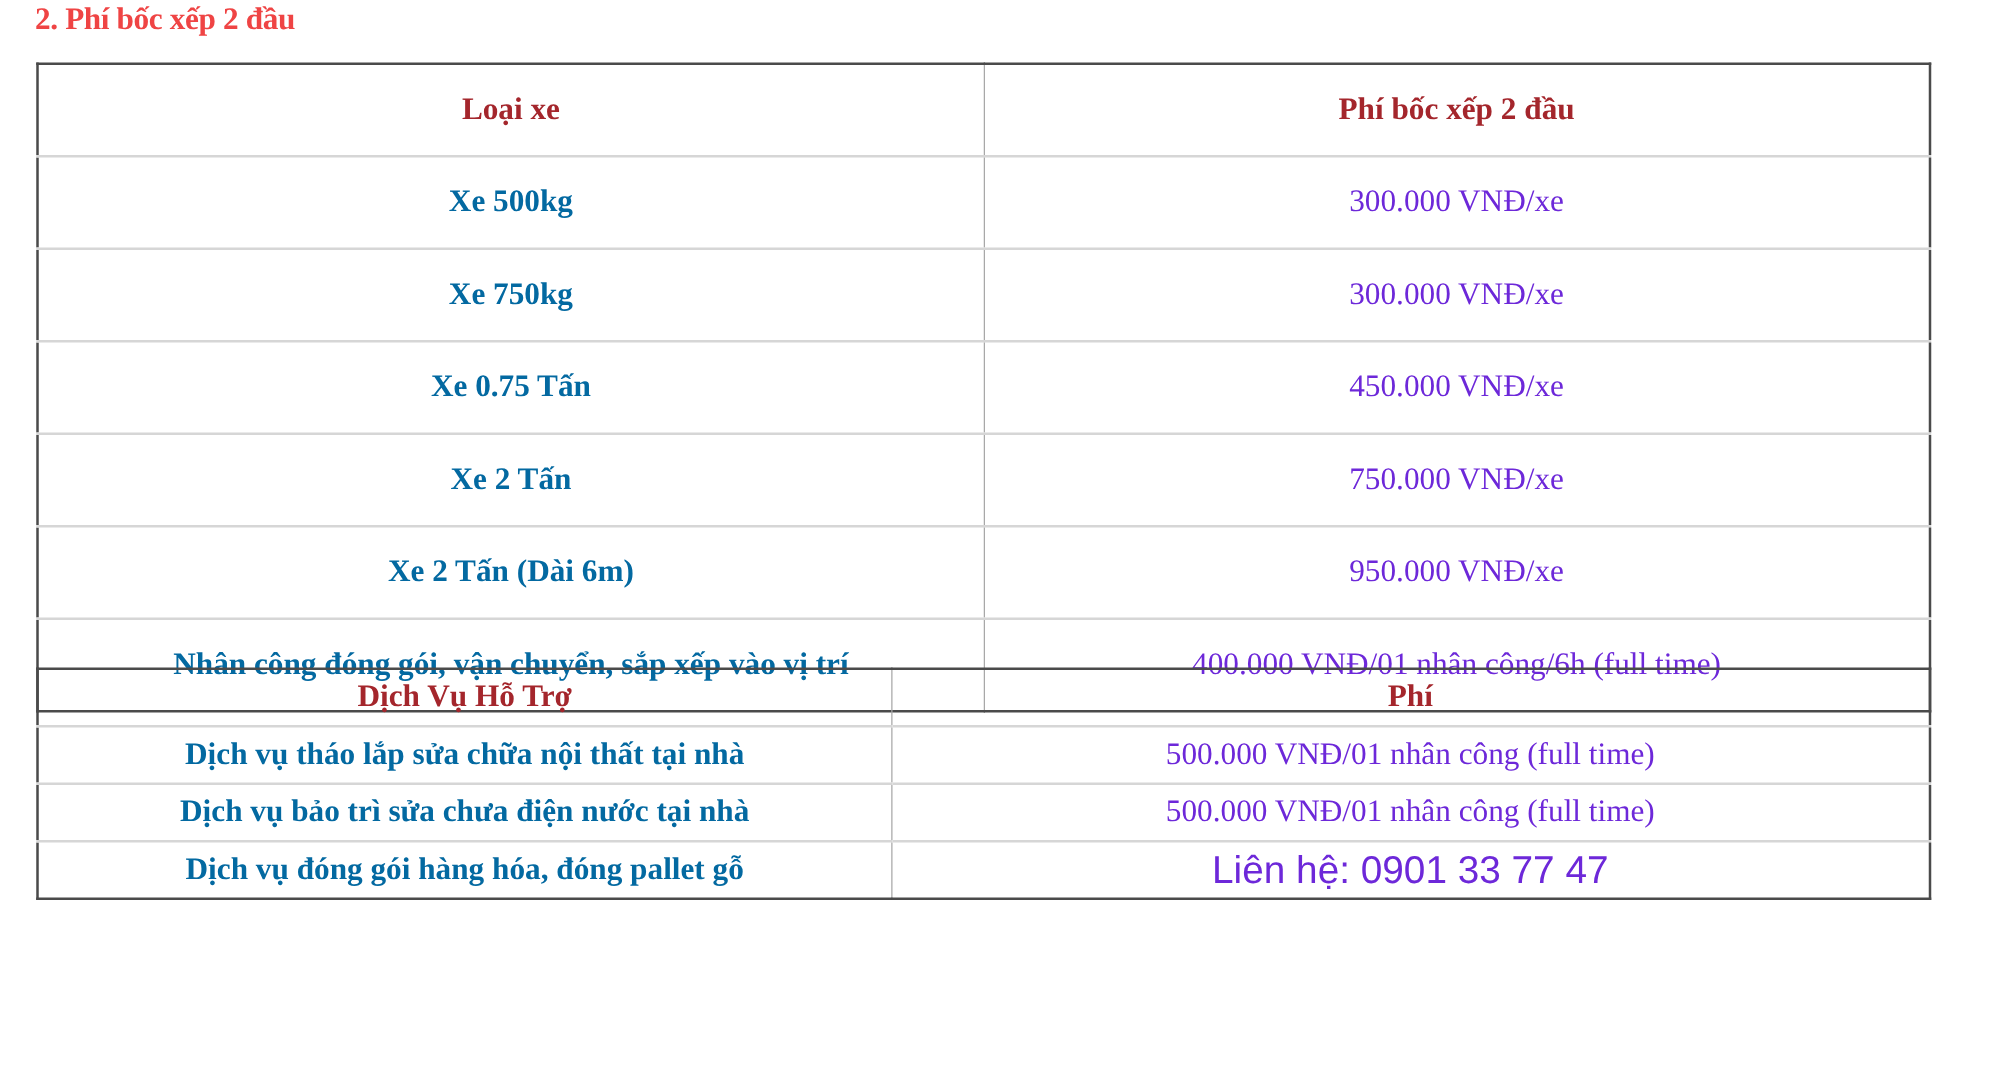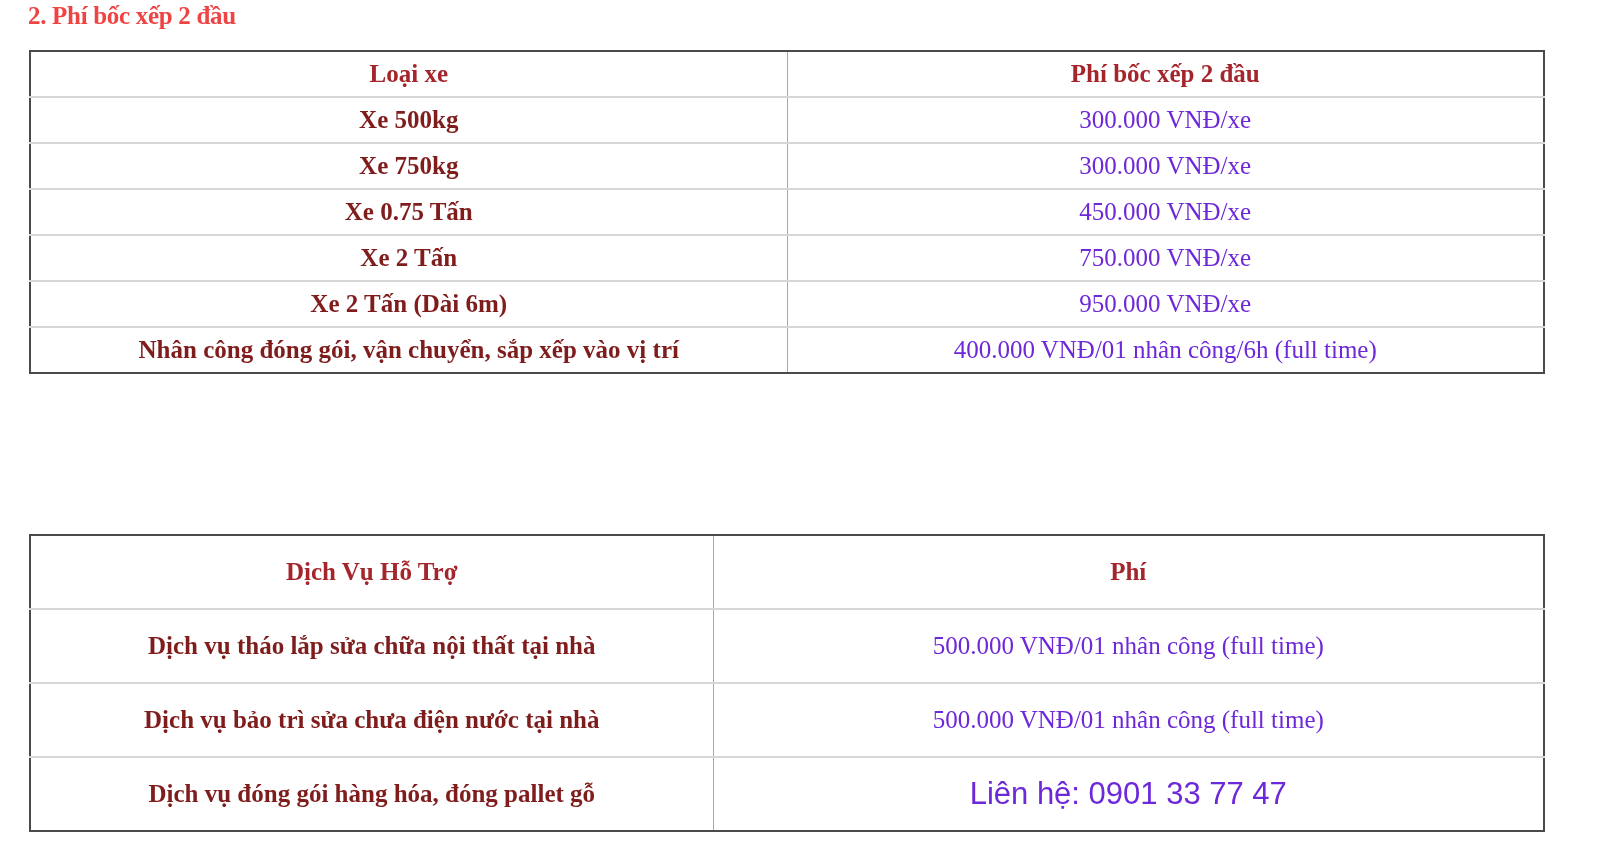--- a/index.html
+++ b/index.html
@@ -17,27 +17,27 @@
       border: 2px solid #4a4a4a; table-layout: fixed;
     }
     td, th {
       text-align: center; vertical-align: middle; padding: 0;
       border-top: 2px solid #d6d6d6;
       font-size: 25px;
     }
     tr:first-child th, tr:first-child td { border-top: none; }
     .col-sep { border-right: 1px solid #a8a8a8; }
     th { color: #a4262c; font-weight: bold; }
-    td.label { font-weight: bold; color: #7f1d1d; }
+    td.label { font-weight: bold; color: #0369a1; }
     td.value { font-weight: normal; color: #6d28d9; }
     td.sans { font-family: "Liberation Sans", "DejaVu Sans", sans-serif; font-size: 31px; }
     #t1 { left: 29px; top: 50px; width: 1514px; }
-    #t1 tr { height: 46px; }
+    #t1 tr { height: 74px; }
     #t2 { left: 29px; top: 534px; width: 1514px; }
-    #t2 tr { height: 74px; }
+    #t2 tr { height: 46px; }
   </style>
 </head>
 <body>
 
 <div class="heading">2. Phí bốc xếp 2 đầu</div>
 
 <table id="t1">
   <colgroup>
       <col style="width:757px">
       <col style="width:757px">

